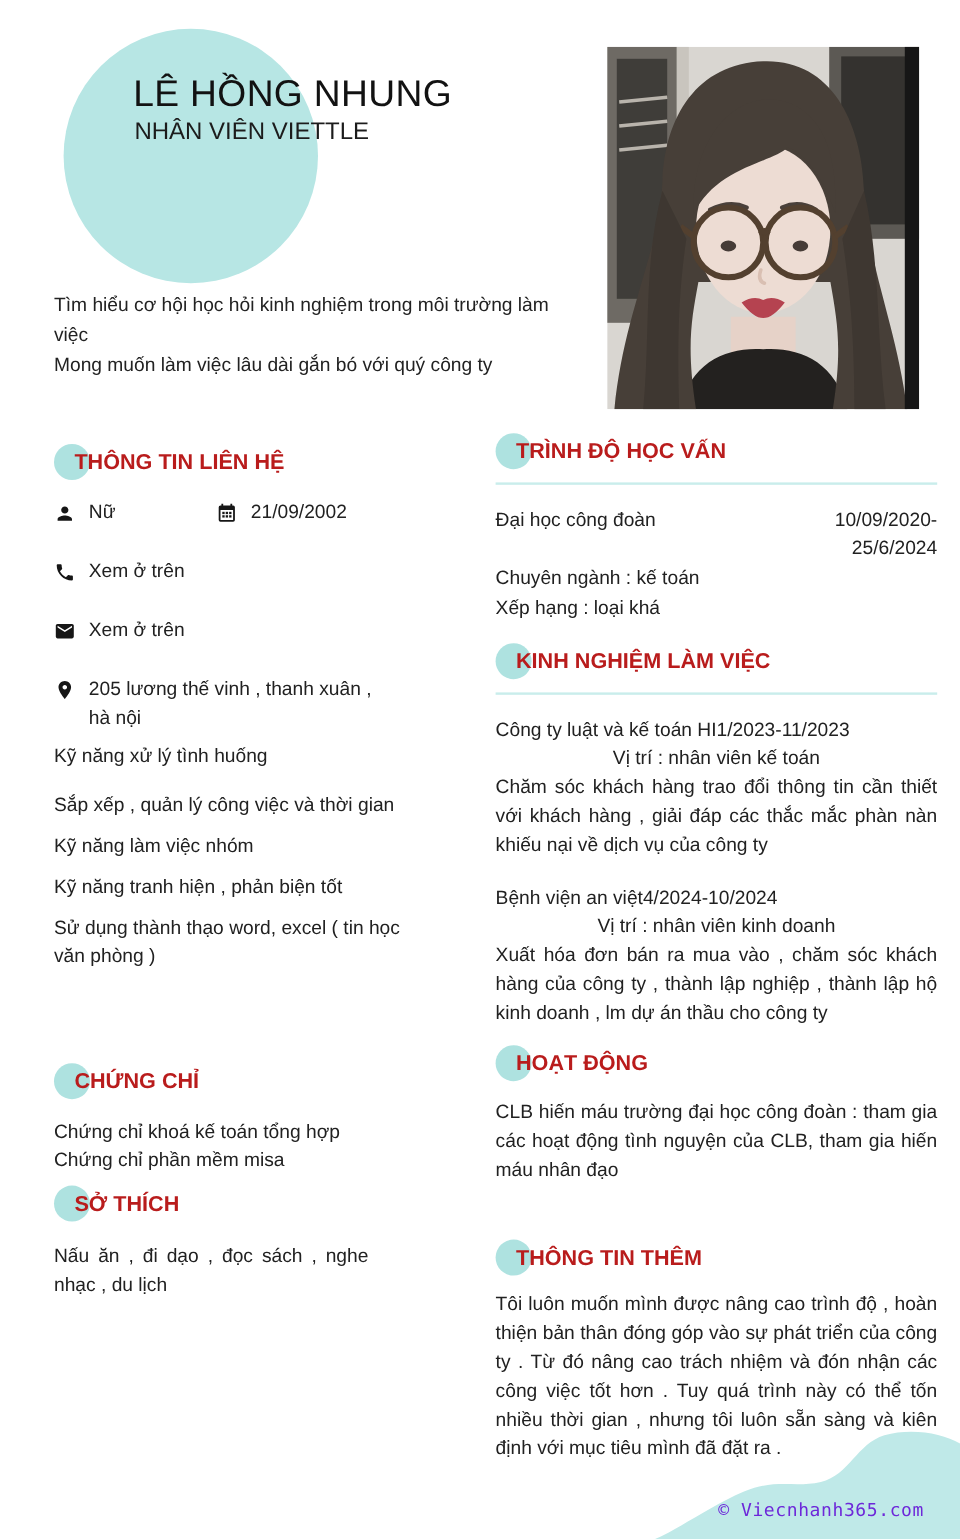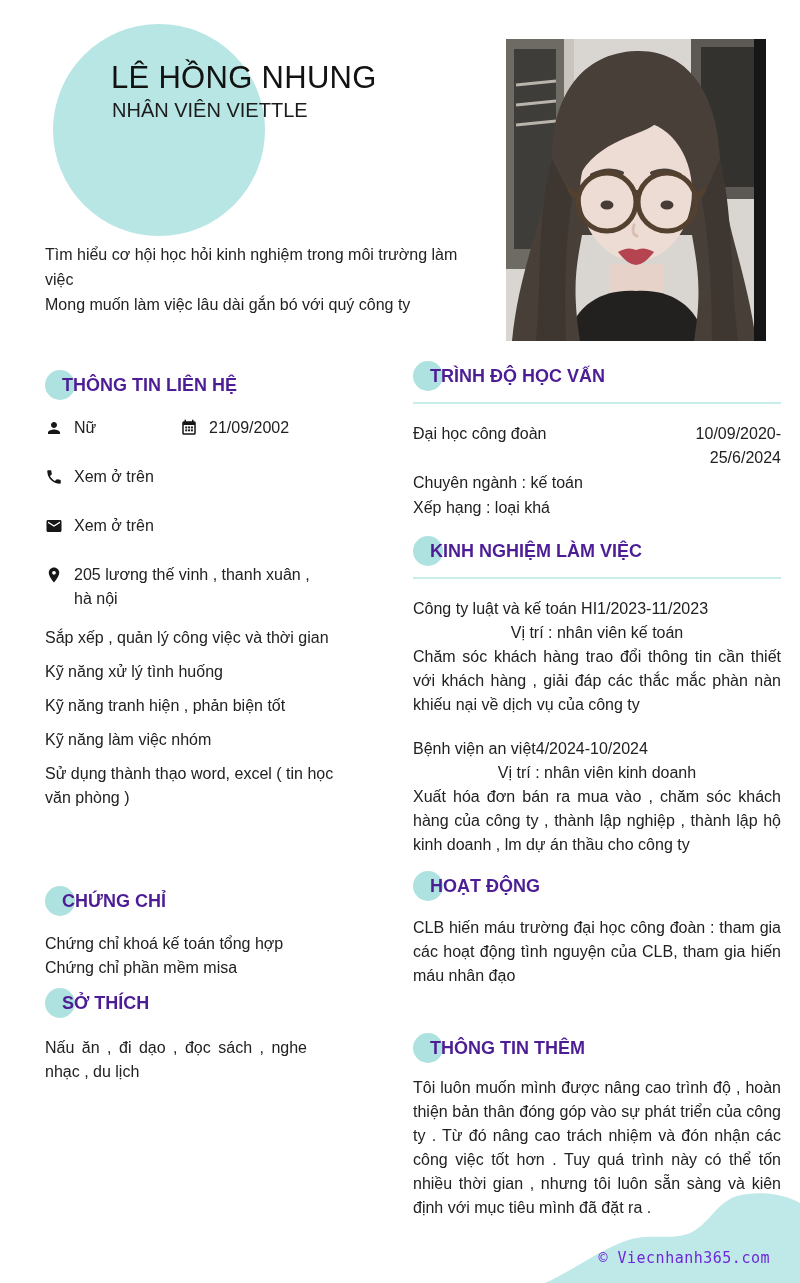--- a/index.html
+++ b/index.html
@@ -10,21 +10,21 @@
   .big-circle{position:absolute;left:53px;top:24px;width:212px;height:212px;border-radius:50%;background:#b7e6e4;}
   .name{position:absolute;left:111px;top:60px;font-size:31px;font-weight:400;color:#121212;letter-spacing:.3px;white-space:nowrap;}
   .role{position:absolute;left:112px;top:99px;font-size:20px;color:#1c1c1c;white-space:nowrap;}
   .intro{position:absolute;left:45px;top:242px;width:425px;font-size:16px;line-height:25px;color:#222;}
 
   .photo{position:absolute;left:506px;top:39px;width:260px;height:302px;}
   .photo svg{display:block;width:100%;height:100%;}
 
   
   .sec{position:absolute;}
-  .sec-head{position:relative;margin:0;font-size:18px;font-weight:700;color:#4c1d95;line-height:32px;height:32px;}
+  .sec-head{position:relative;margin:0;font-size:18px;font-weight:700;color:#b91c1c;line-height:32px;height:32px;}
   .sec-head .dot{position:absolute;left:0;top:1px;width:30px;height:30px;border-radius:50%;background:#aee2e0;}
   .sec-head .sec-title{position:relative;margin-left:17px;}
   .rule{height:2px;background:#c9edeb;margin-top:10px;}
 
   .left-col{left:45px;width:322px;}
   .right-col{left:413px;width:368px;}
 
   
   .crow{display:flex;align-items:flex-start;margin-top:25px;font-size:16px;line-height:24px;}
   .crow.first{margin-top:15px;}
@@ -166,24 +166,24 @@
           <svg viewBox="0 0 24 24">
               <path d="M12 2C8.13 2 5 5.13 5 9c0 5.25 7 13 7 13s7-7.75 7-13c0-3.87-3.13-7-7-7zm0 9.5c-1.38 0-2.5-1.12-2.5-2.5s1.12-2.5 2.5-2.5 2.5 1.12 2.5 2.5-1.12 2.5-2.5 2.5z"></path>
             </svg>
         </span>
         <span class="addr-text">205 lương thế vinh , thanh xuân , hà nội</span>
       </div>
     </div>
   </section>
 
   <section class="sec left-col" style="top:609px;">
+    <div class="skill">Kỹ năng xử lý tình huống</div>
     <div class="skill first">Sắp xếp , quản lý công việc và thời gian</div>
-    <div class="skill">Kỹ năng xử lý tình huống</div>
+    <div class="skill">Kỹ năng làm việc nhóm</div>
     <div class="skill">Kỹ năng tranh hiện , phản biện tốt</div>
-    <div class="skill">Kỹ năng làm việc nhóm</div>
     <div class="skill">Sử dụng thành thạo word, excel ( tin học văn phòng )</div>
   </section>
 
   <section class="sec left-col" style="top:885px;">
     <h2 class="sec-head">
       <span class="dot"></span>
       <span class="sec-title">CHỨNG CHỈ</span>
     </h2>
     <div class="plain certs">Chứng chỉ khoá kế toán tổng hợp</div>
     <div class="plain">Chứng chỉ phần mềm misa</div>

